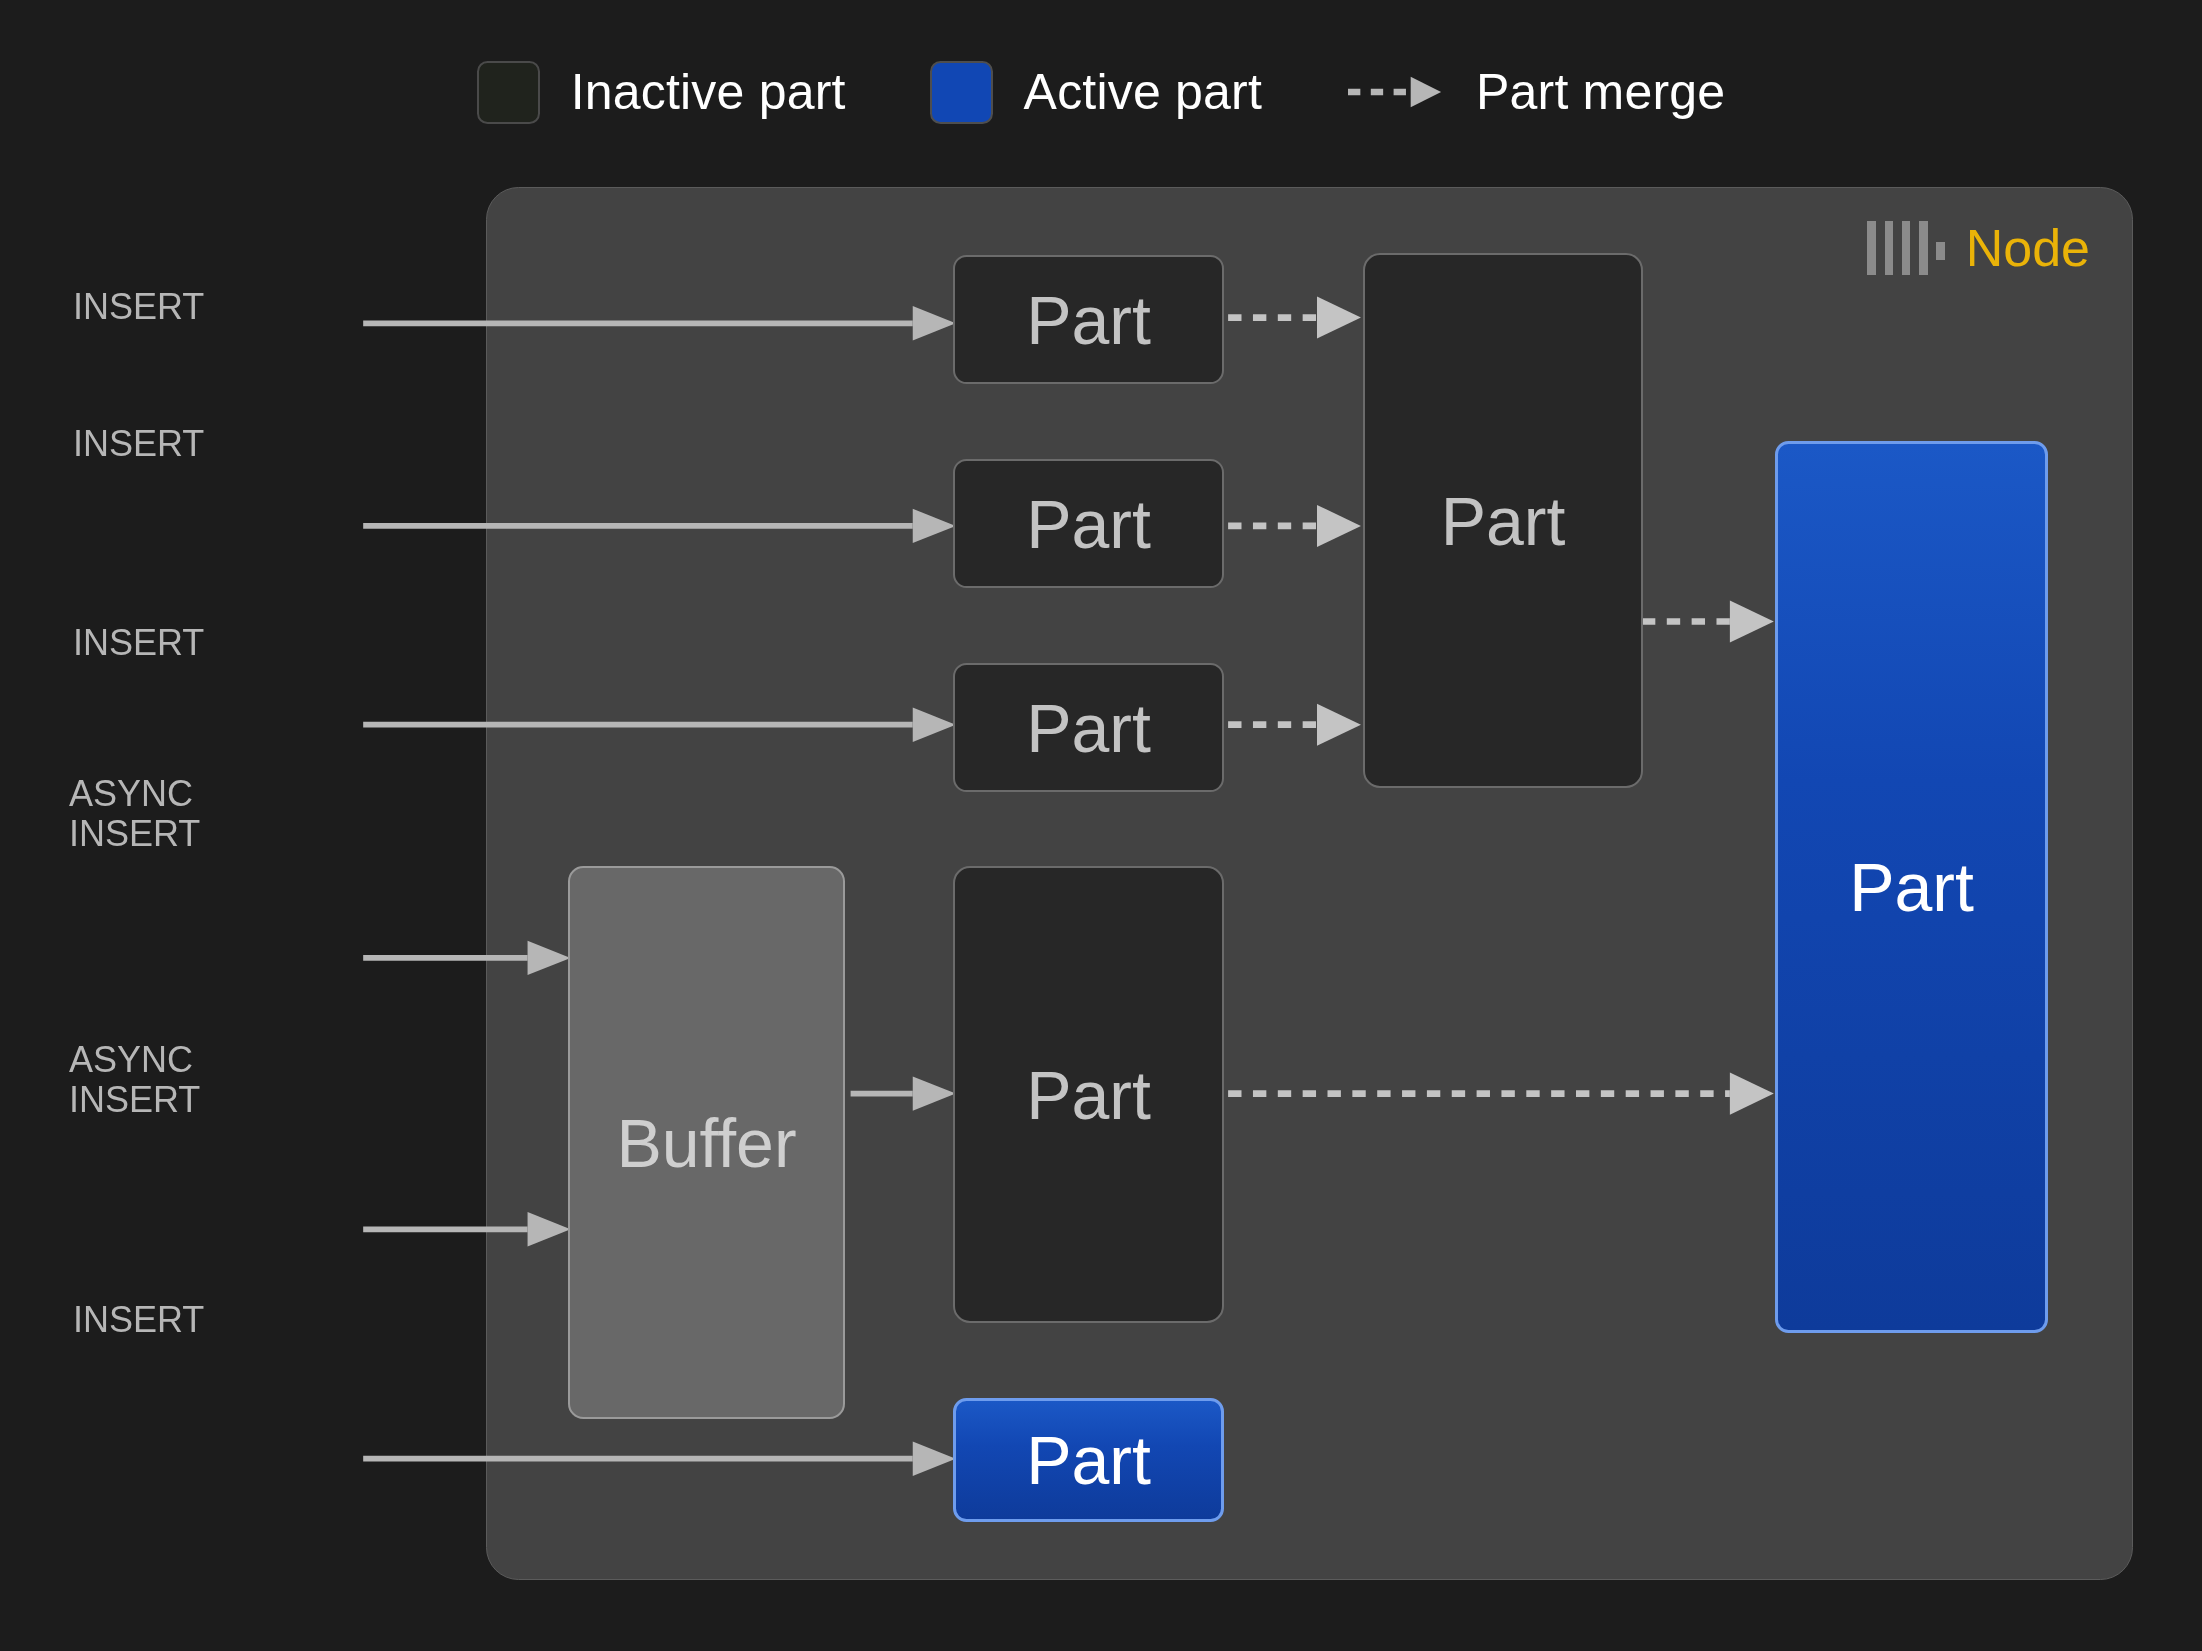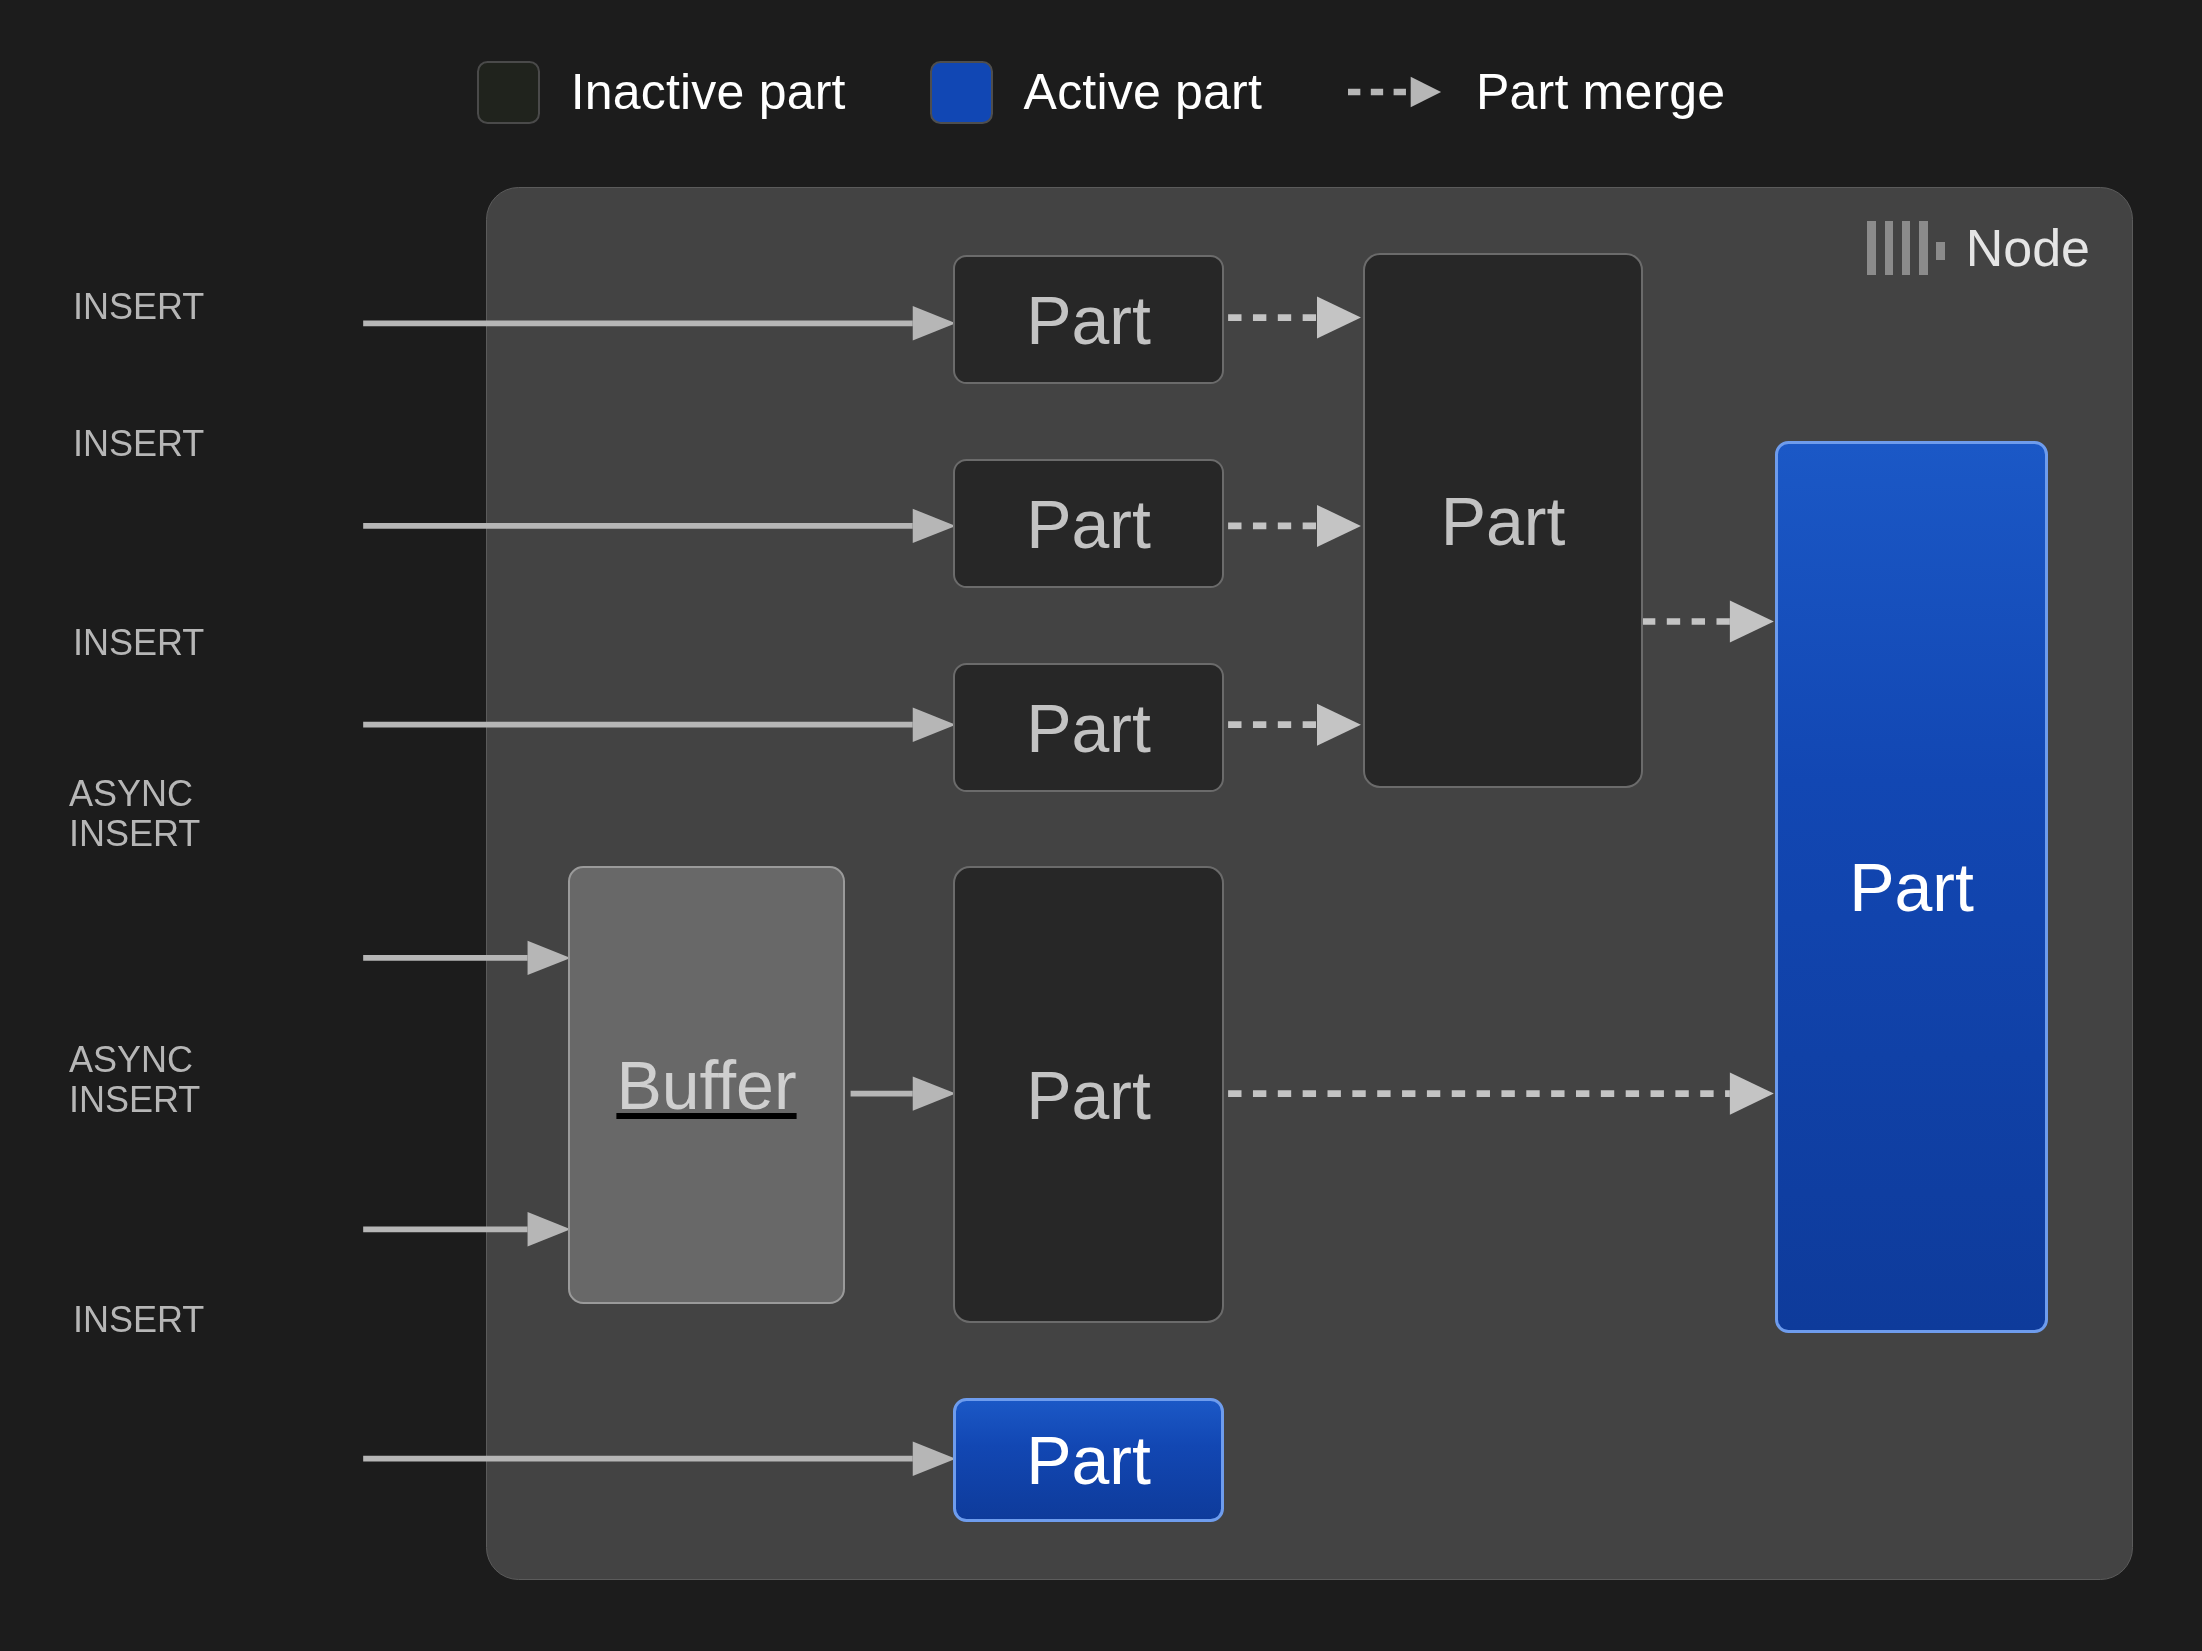--- a/index.html
+++ b/index.html
@@ -88,21 +88,21 @@
     height: 54px;
     background: #8b8b8b;
     margin-right: 8.6px;
   }
   .bar.stub {
     height: 18px;
     margin-top: 21px;
     margin-right: 0;
   }
   #node-label {
-    color: #e5e5e5;
+    color: #eab308;
     font-size: 52px;
     margin-left: 21px;
     line-height: 1;
   }
 
   
   .side-label {
     position: absolute;
     color: #b6b6b6;
     font-size: 36px;
@@ -261,21 +261,21 @@
   </div>
 
   <div class="box inactive" style="left:953px; top:663px; width:271px; height:129px;">
     <span class="box-label">Part</span>
   </div>
 
   <div class="box inactive" style="left:1363px; top:253px; width:280px; height:535px; border-radius:17px;">
     <span class="box-label">Part</span>
   </div>
 
-  <div class="box buffer" style="left:568px; top:866px; width:277px; height:438px;text-decoration:underline;">
+  <div class="box buffer" style="left:568px; top:866px; width:277px; height:553px;">
     <span class="box-label">Buffer</span>
   </div>
 
   <div class="box inactive" style="left:953px; top:866px; width:271px; height:457px; border-radius:17px;">
     <span class="box-label">Part</span>
   </div>
 
   <div class="box active" style="left:1775px; top:441px; width:273px; height:892px;">
     <span class="box-label">Part</span>
   </div>

